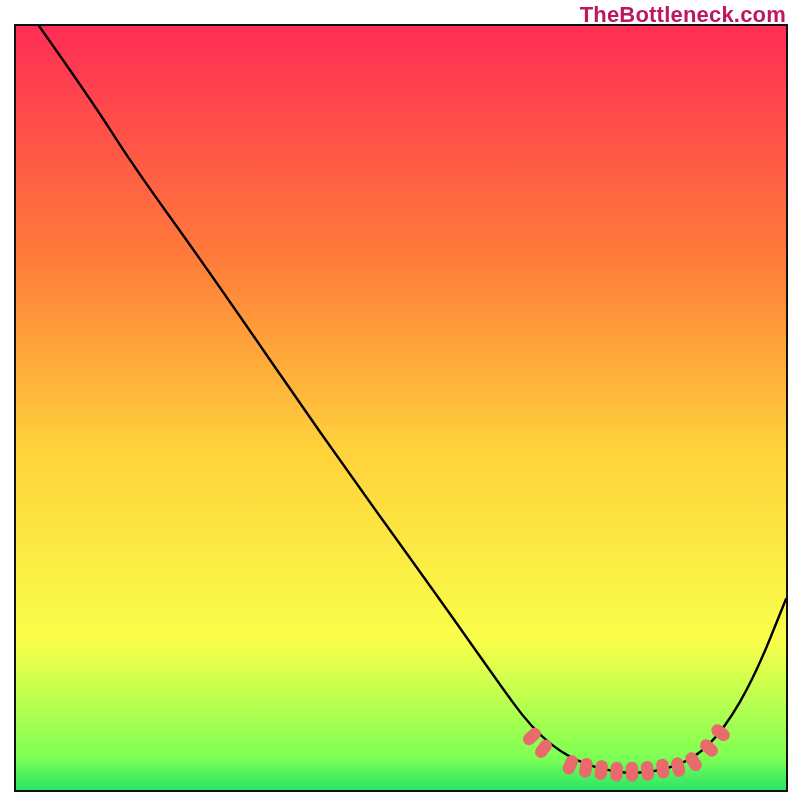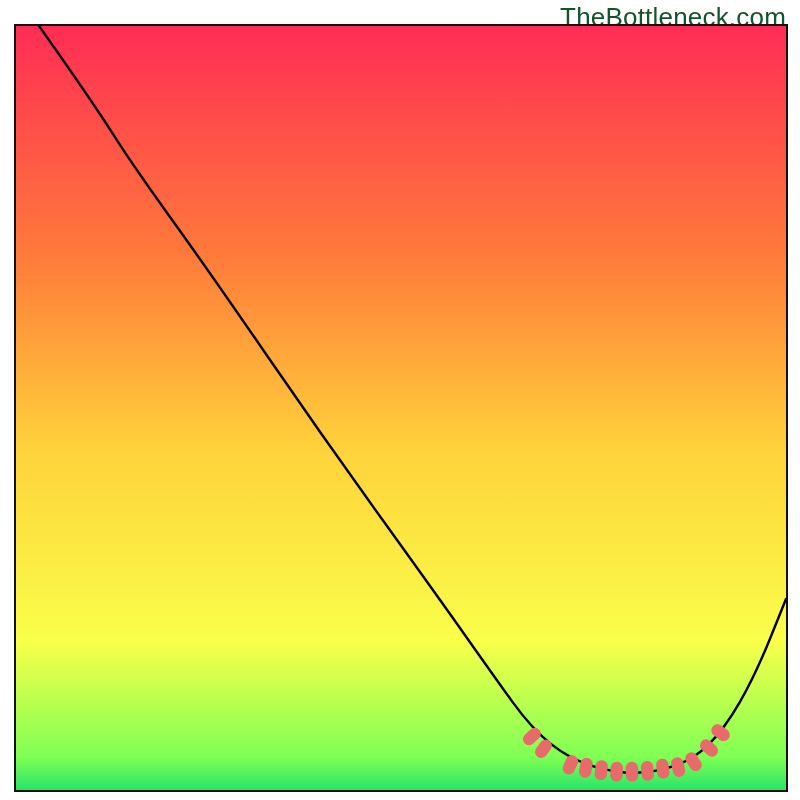--- a/index.html
+++ b/index.html
@@ -12,23 +12,23 @@
   }
   .root {
     position: relative;
     width: 800px;
     height: 800px;
   }
   .watermark {
     position: absolute;
     top: 2px;
     right: 14px;
-    font-size: 26px;
-    color: #14532d;
-    font-weight: 400;
+    font-size: 22px;
+    color: #be185d;
+    font-weight: 700;
     letter-spacing: 0.2px;
   }
   .plot-outer {
     position: absolute;
     left: 14px;
     top: 24px;
     width: 774px;
     height: 768px;
     border: 2px solid #111111;
     box-sizing: border-box;

